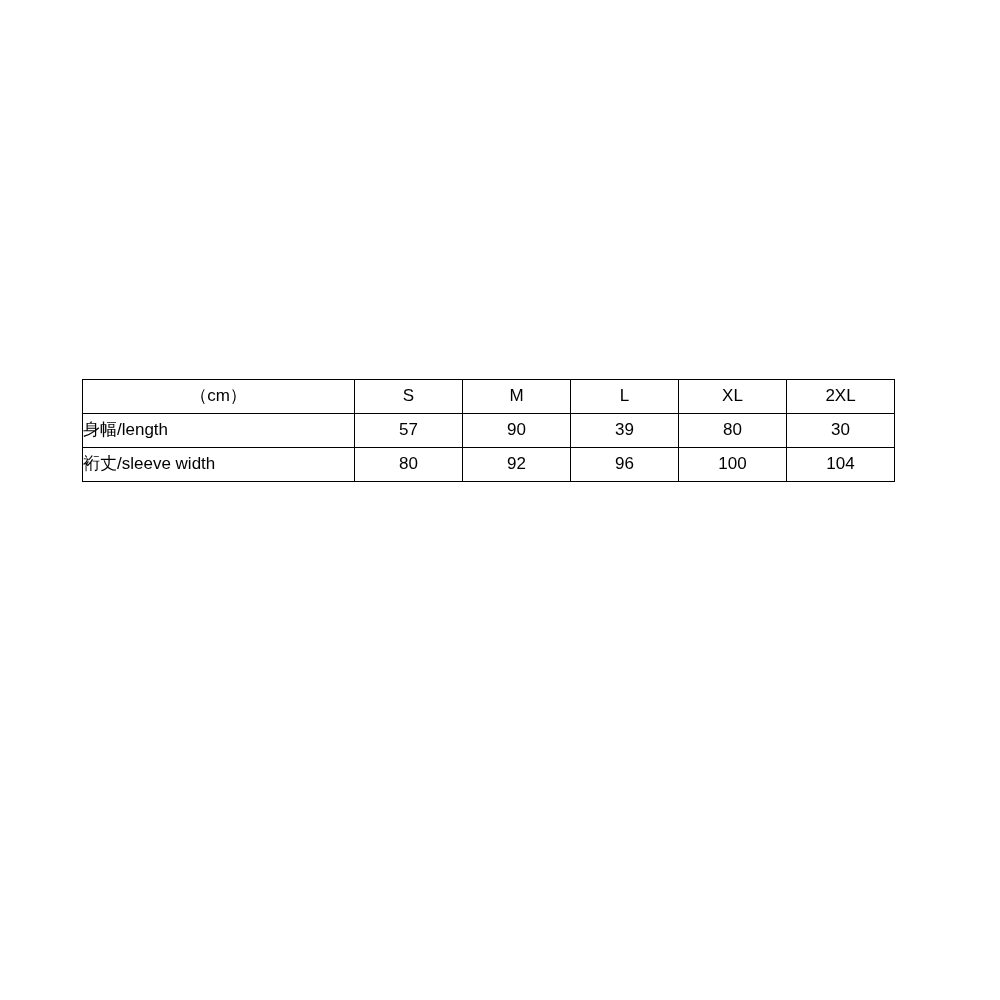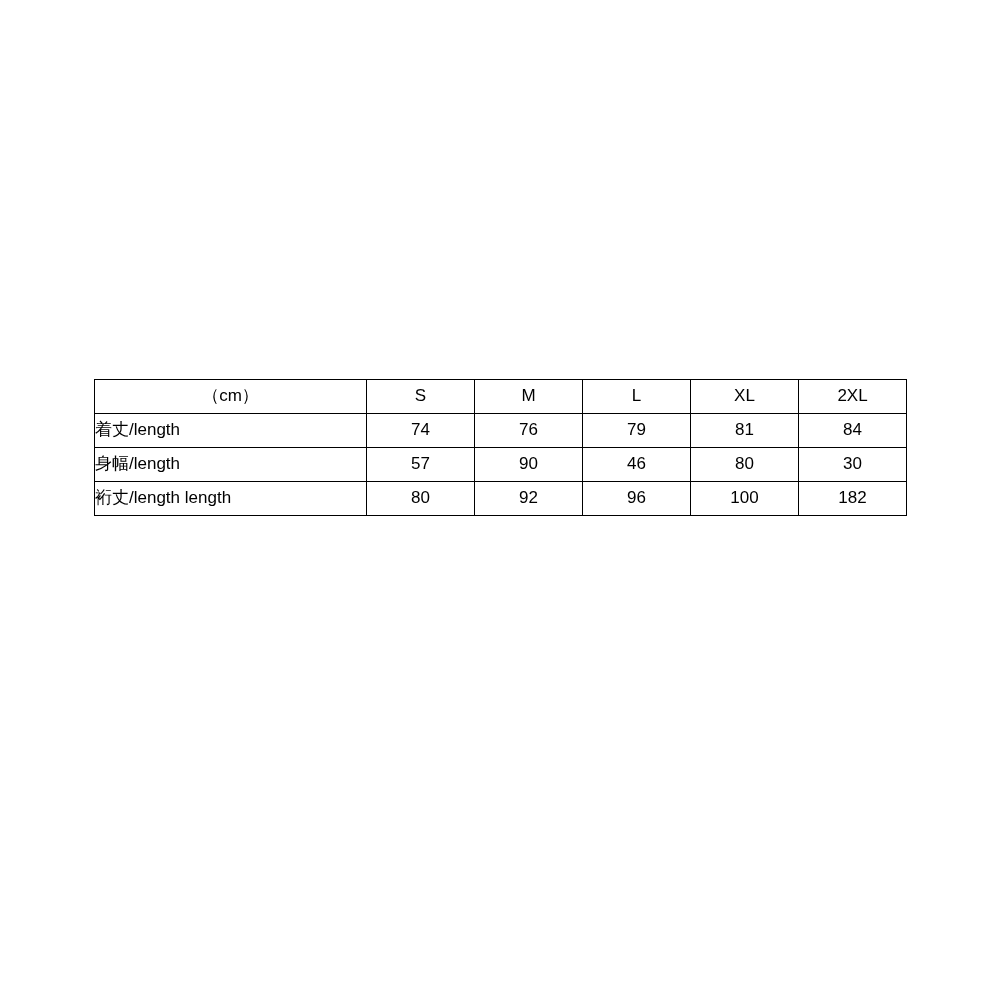--- a/index.html
+++ b/index.html
@@ -14,21 +14,20 @@
     font-family: "Liberation Sans", sans-serif;
     color: #000000;
     overflow: hidden;
   }
 
   .size-table-wrap {
     position: absolute;
     left: 82px;
     top: 379px;
     width: 812px;
-    margin-left: 12px;
   }
 
   table.size-table {
     border-collapse: collapse;
     table-layout: fixed;
     width: 812px;
     background: #ffffff;
   }
 
   table.size-table td {
@@ -82,38 +81,30 @@
     <tbody>
       <tr>
         <td class="unit-cell">（cm）</td>
         <td class="size-head">S</td>
         <td class="size-head">M</td>
         <td class="size-head">L</td>
         <td class="size-head">XL</td>
         <td class="size-head">2XL</td>
       </tr>
       <tr>
-        <td class="label-cell">着丈/length</td>
-        <td class="value-cell">74</td>
-        <td class="value-cell">76</td>
-        <td class="value-cell">79</td>
-        <td class="value-cell">81</td>
-        <td class="value-cell">84</td>
-      </tr>
-      <tr>
         <td class="label-cell">身幅/length</td>
         <td class="value-cell">57</td>
         <td class="value-cell">90</td>
-        <td class="value-cell">46</td>
+        <td class="value-cell">39</td>
         <td class="value-cell">80</td>
         <td class="value-cell">30</td>
       </tr>
       <tr>
-        <td class="label-cell">裄丈/length length</td>
+        <td class="label-cell">裄丈/sleeve width</td>
         <td class="value-cell">80</td>
         <td class="value-cell">92</td>
         <td class="value-cell">96</td>
         <td class="value-cell">100</td>
-        <td class="value-cell">182</td>
+        <td class="value-cell">104</td>
       </tr>
     </tbody>
   </table>
 </div>
 
 </body></html>

